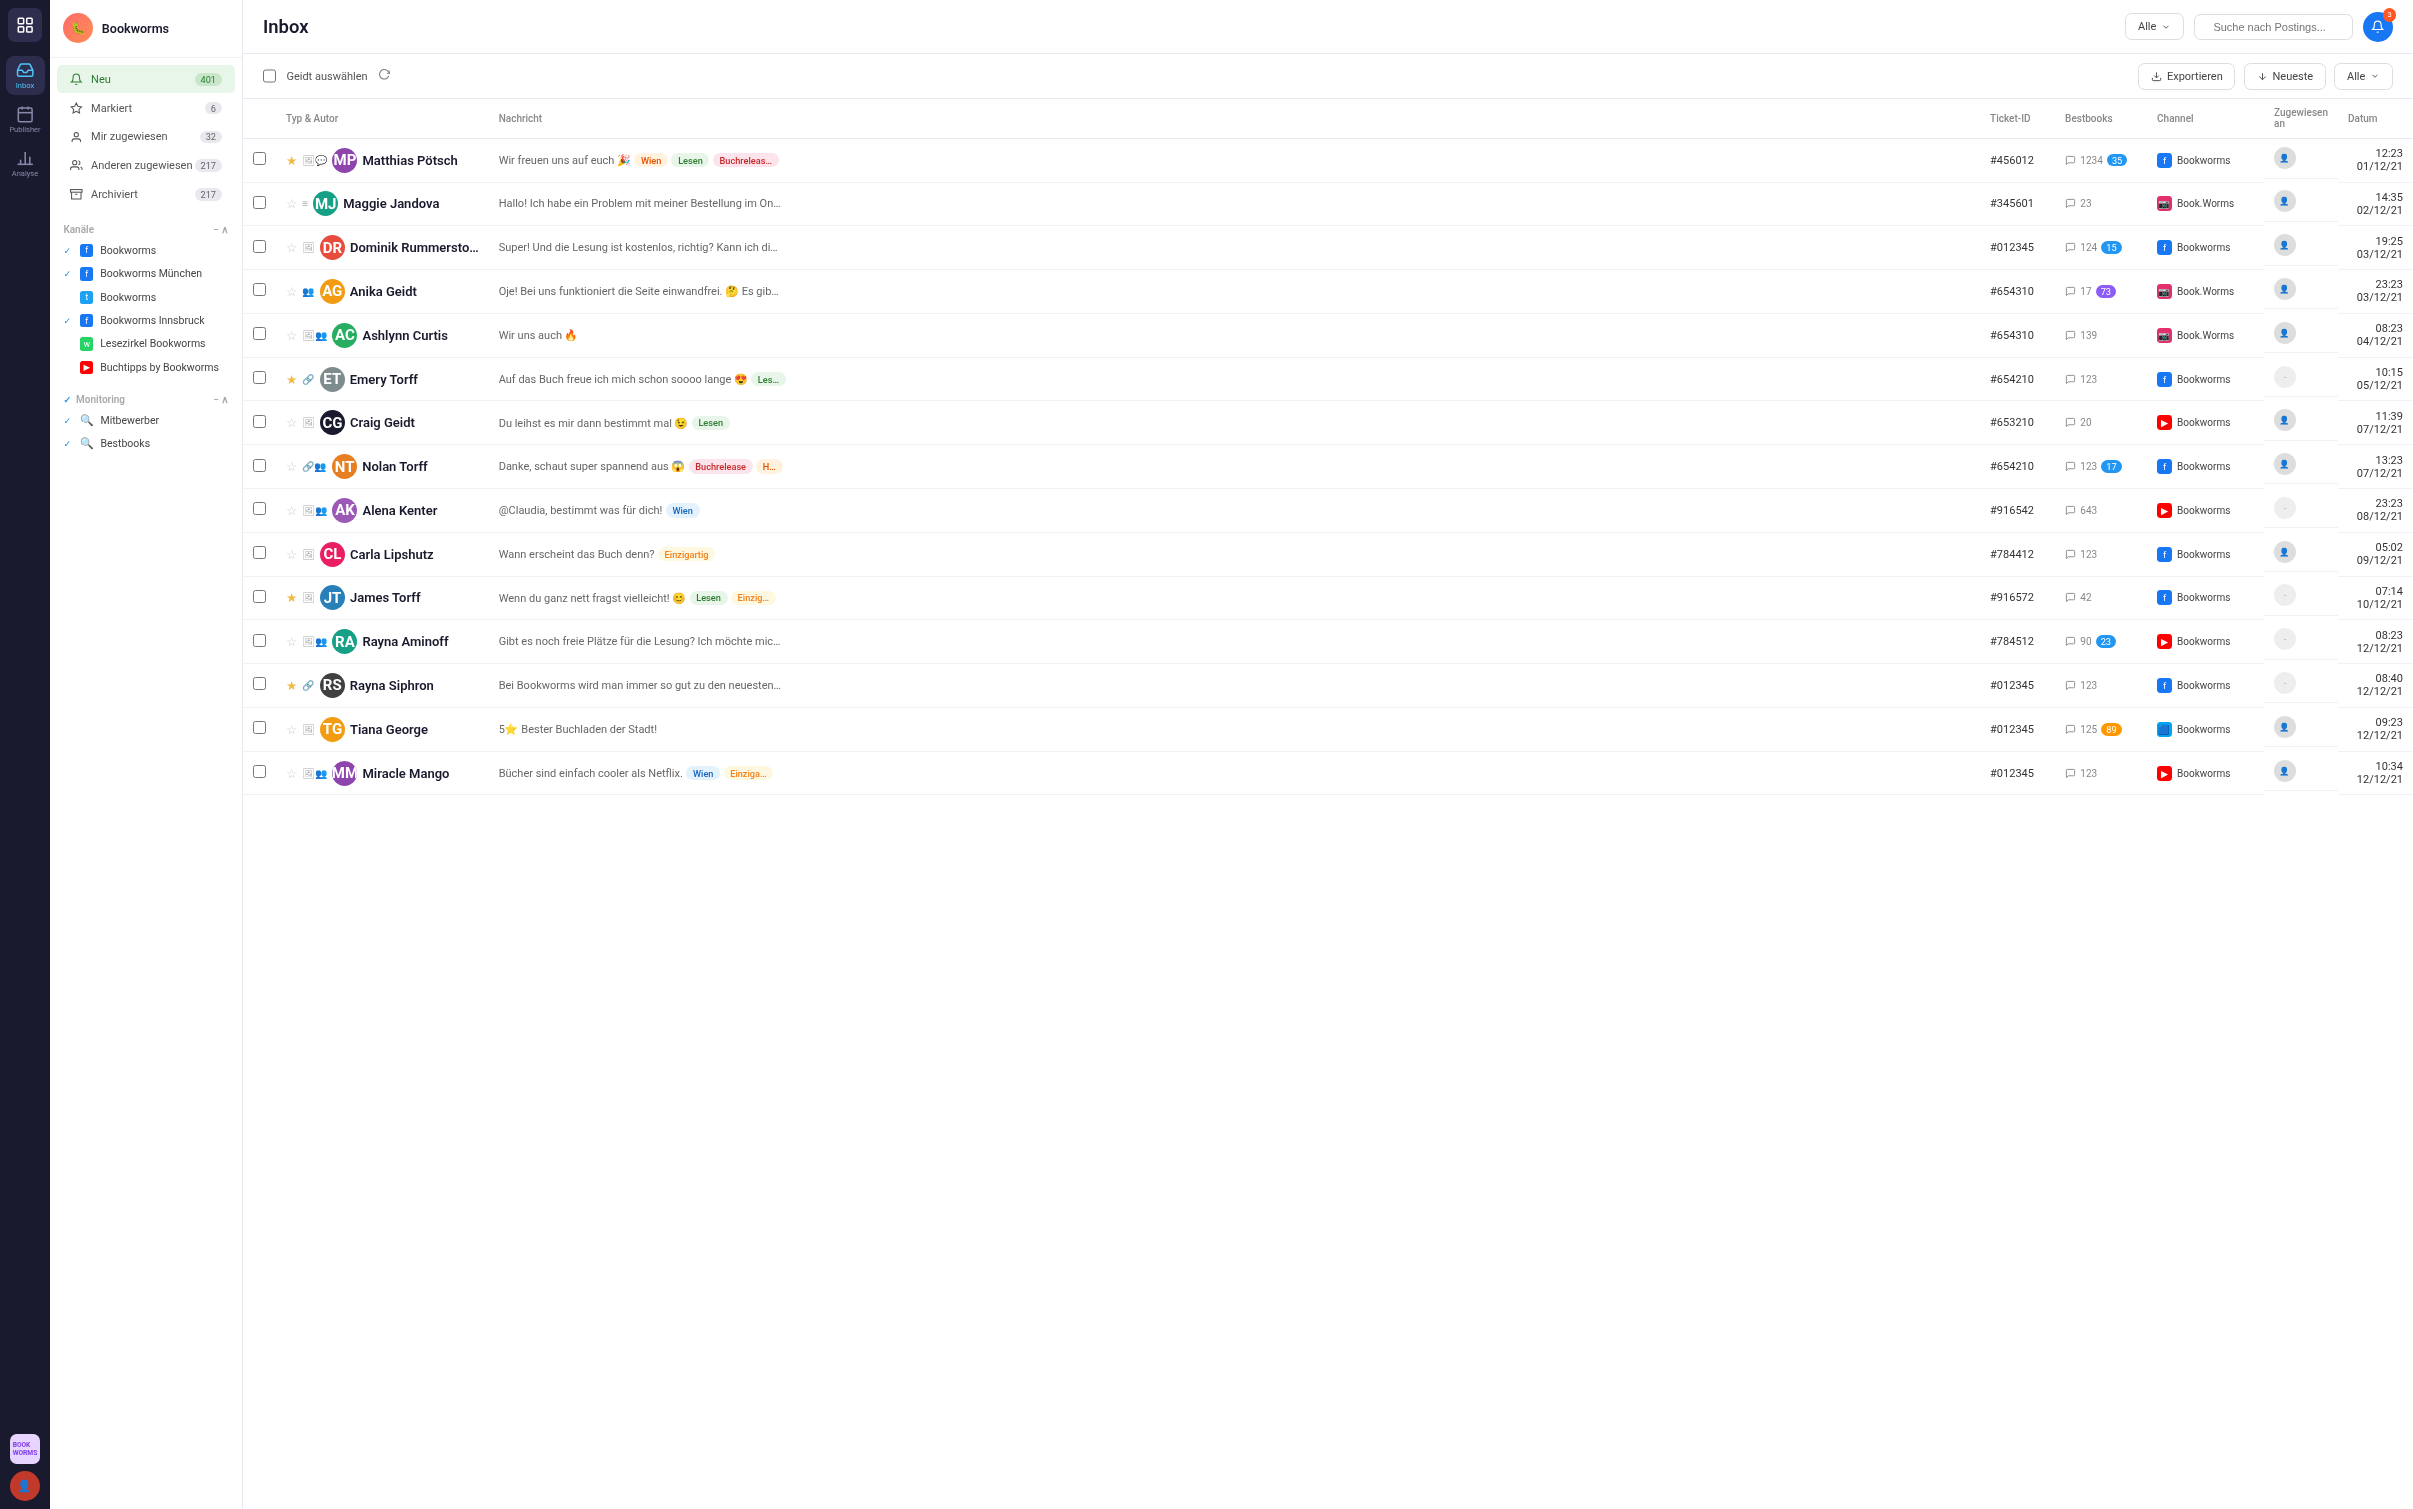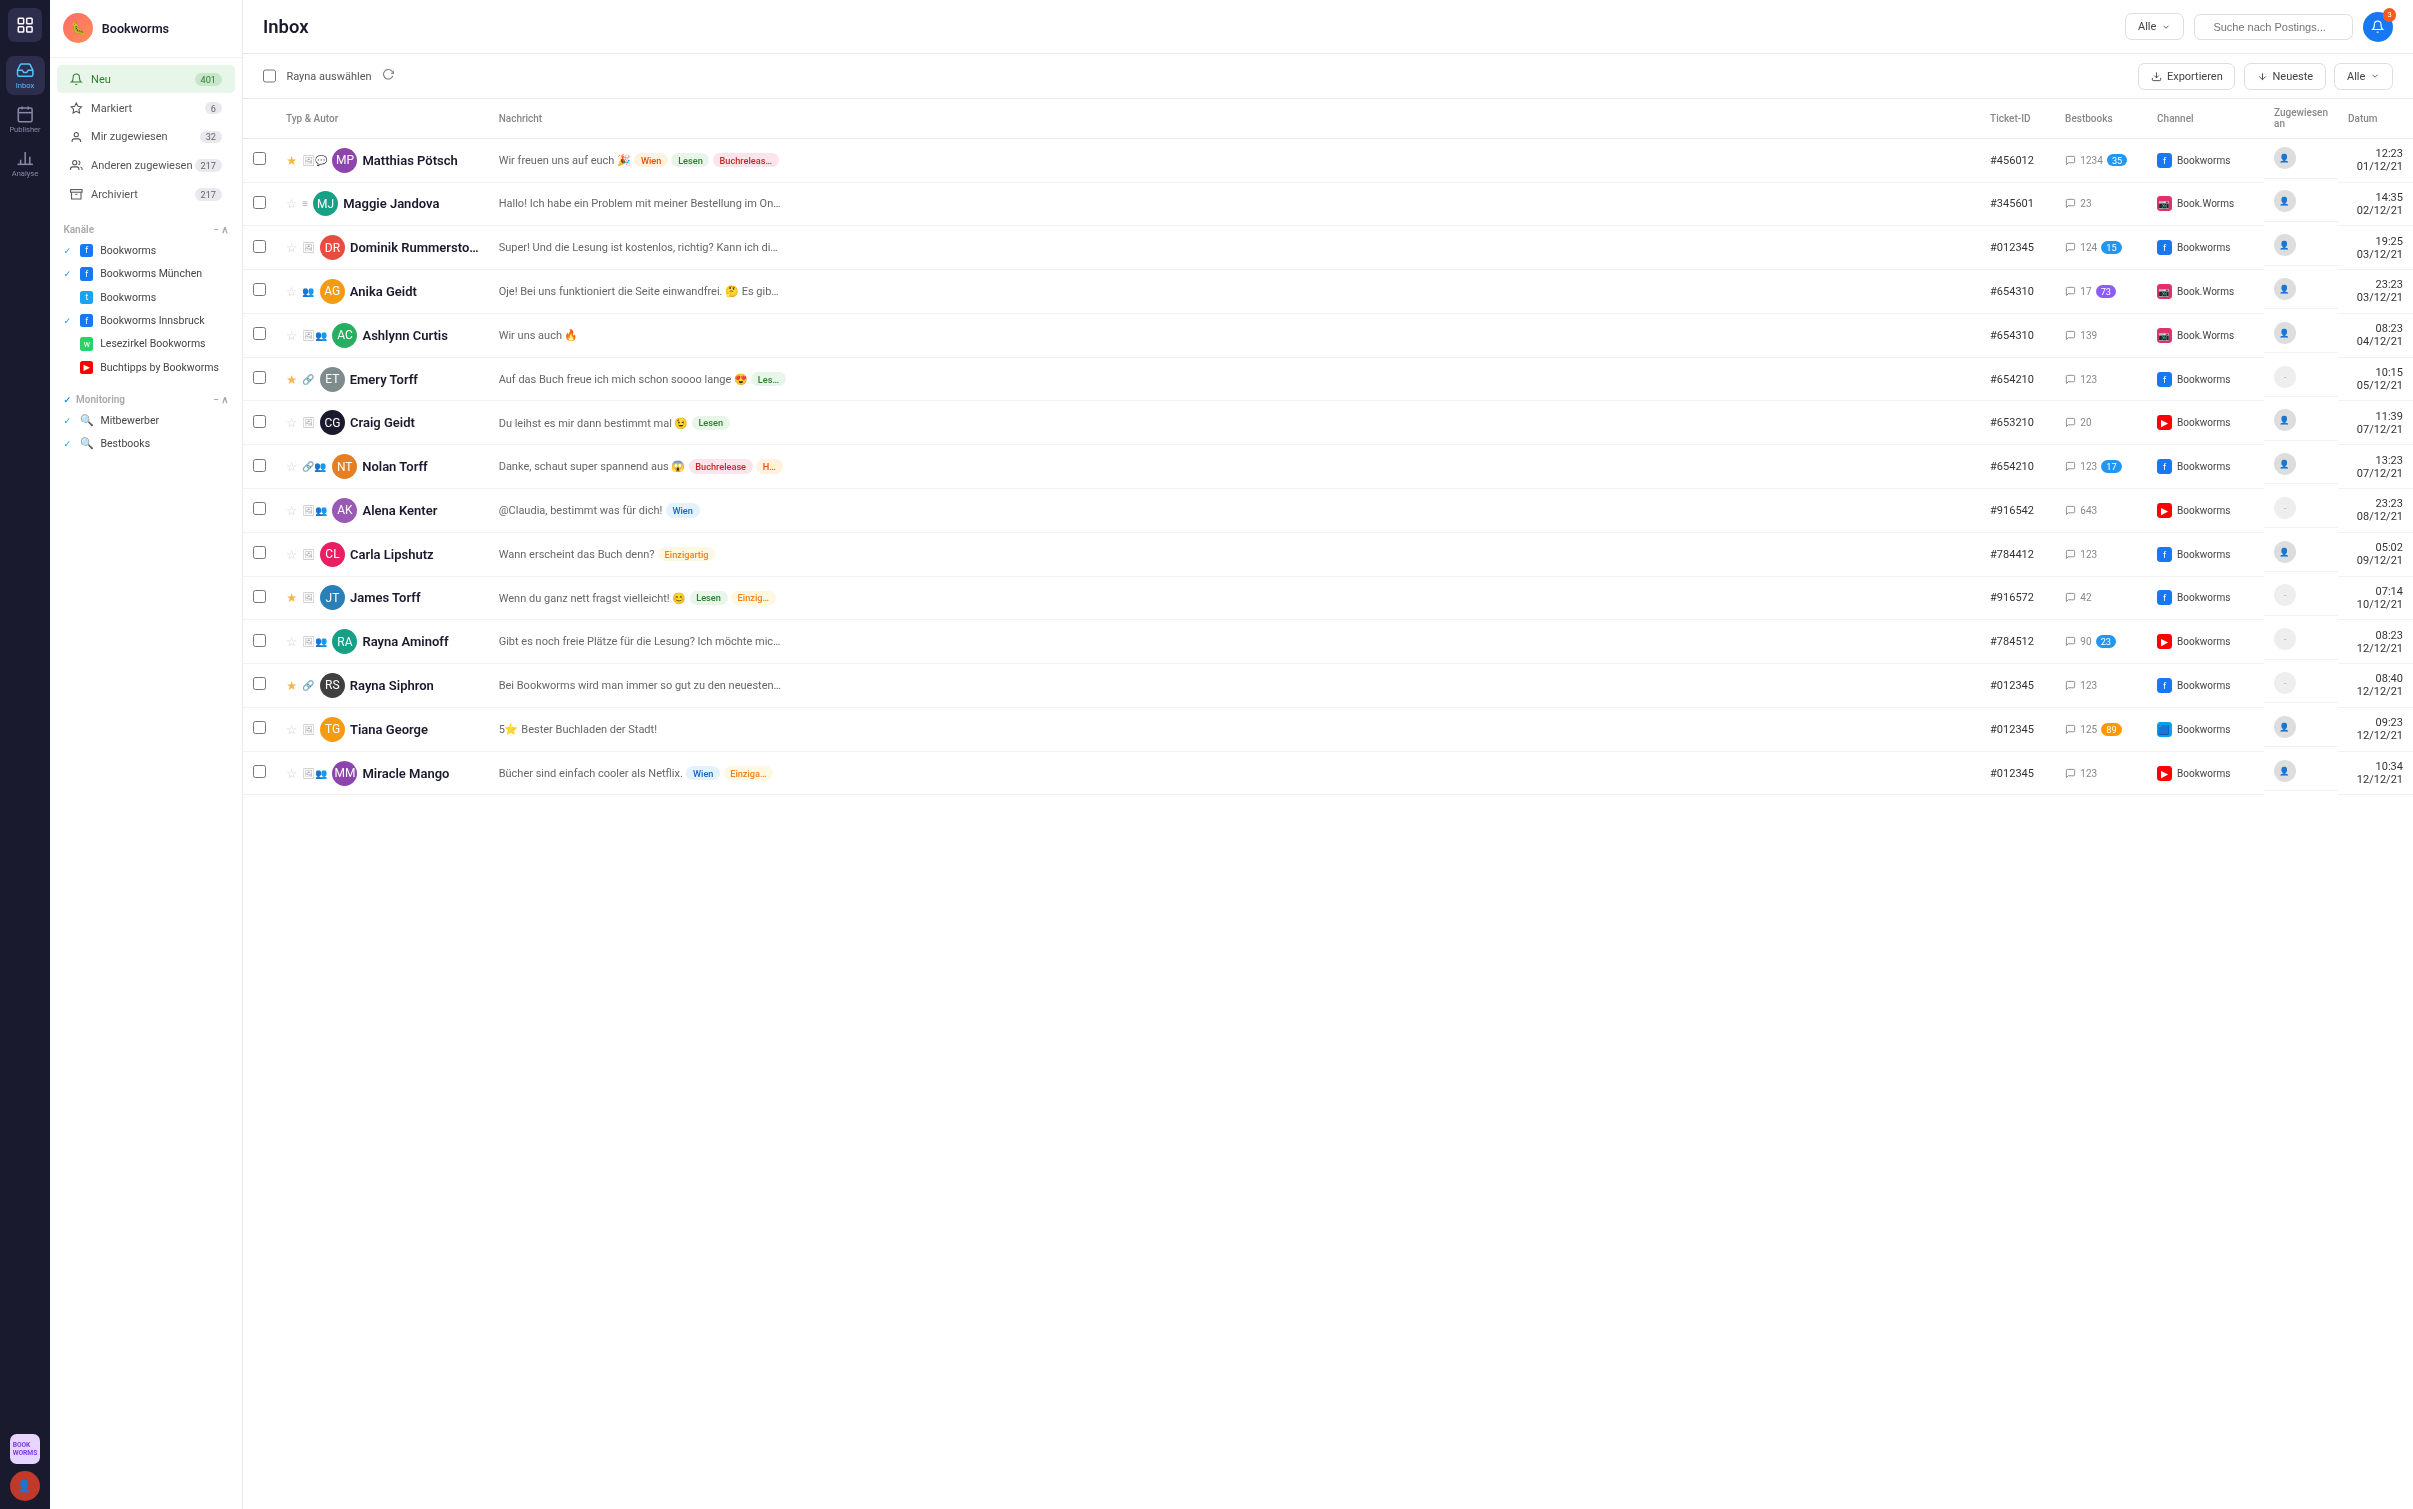--- a/index.html
+++ b/index.html
@@ -171,21 +171,21 @@
       position: sticky; top: 0; z-index: 2;
     }
     .table td {
       padding: 8.4px 10px;
       border-bottom: 0.8px solid #f0f0f5;
       vertical-align: middle;
       font-size: 11px; color: #333;
     }
     .star-icon { color: #ccc; cursor: pointer; font-size: 12.6px; }
     .star-icon.starred { color: #f4b942; }
-    .author-avatar { width: 25px; height: 25px; border-radius: 50%; overflow: hidden; flex-shrink: 0; display: flex; align-items: center; justify-content: center; font-size: 12px; font-weight: 400; color: white; text-align: center; }
+    .author-avatar { width: 25px; height: 25px; border-radius: 50%; overflow: hidden; flex-shrink: 0; display: flex; align-items: center; justify-content: center; font-size: 15px; font-weight: 700; color: white; text-align: center; }
     .author-name { font-weight: 600; font-size: 13px; color: #1a1a2e; white-space: nowrap; }
 
     .message-preview { color: #666; max-width: 285px; overflow: hidden; text-overflow: ellipsis; white-space: nowrap; }
 
     .tag {
       display: inline-block;
       padding: 1.7px 6.7px;
       border-radius: 10px;
       font-size: 9.2px;
       font-weight: 500;
@@ -443,21 +443,21 @@
             <path d="M18 8A6 6 0 006 8c0 7-3 9-3 9h18s-3-2-3-9"></path>
             <path d="M13.73 21a2 2 0 01-3.46 0"></path>
           </svg>
         <span class="notif-badge">3</span>
       </div>
     </div>
   </div>
 
   <div class="toolbar">
     <input type="checkbox" style="width: 13.4px; height: 13.4px;">
-    <span class="select-all-label">Rayna auswählen</span>
+    <span class="select-all-label">Geidt auswählen</span>
     <span class="refresh-btn">
       <svg width="12.6" height="12.6" viewBox="0 0 24 24" fill="none" stroke="currentColor" stroke-width="2">
           <polyline points="23 4 23 10 17 10"></polyline>
           <path d="M20.49 15a9 9 0 11-2.12-9.36L23 10"></path>
         </svg>
     </span>
     <div class="toolbar-right">
       <div class="toolbar-btn">
         <svg width="11" height="11" viewBox="0 0 24 24" fill="none" stroke="currentColor" stroke-width="2">
             <path d="M21 15v4a2 2 0 01-2 2H5a2 2 0 01-2-2v-4"></path>

